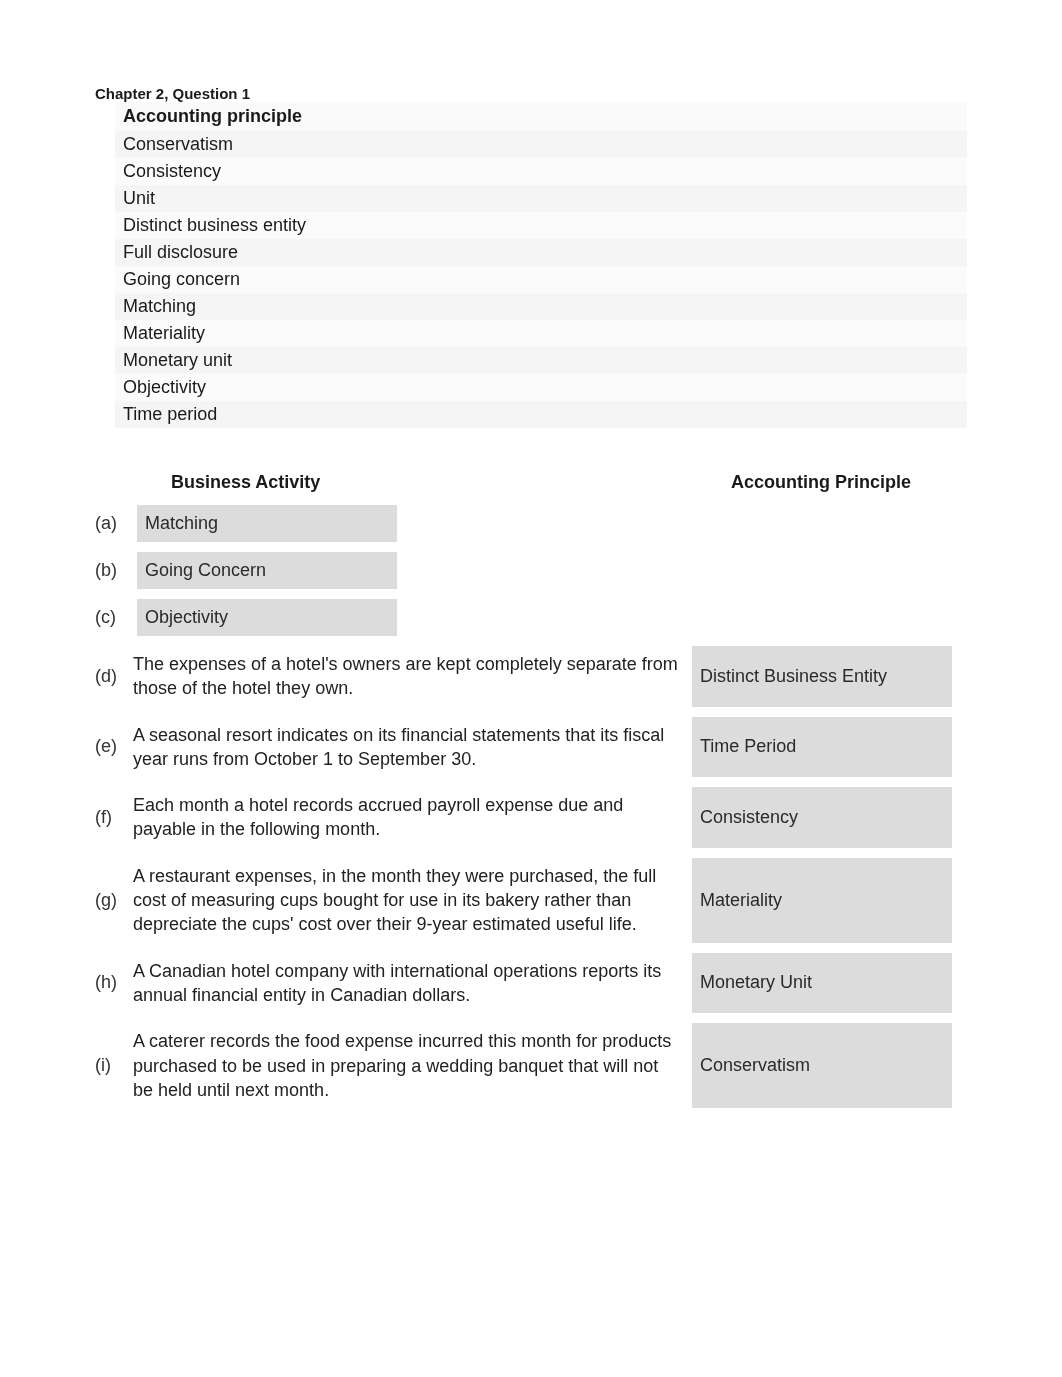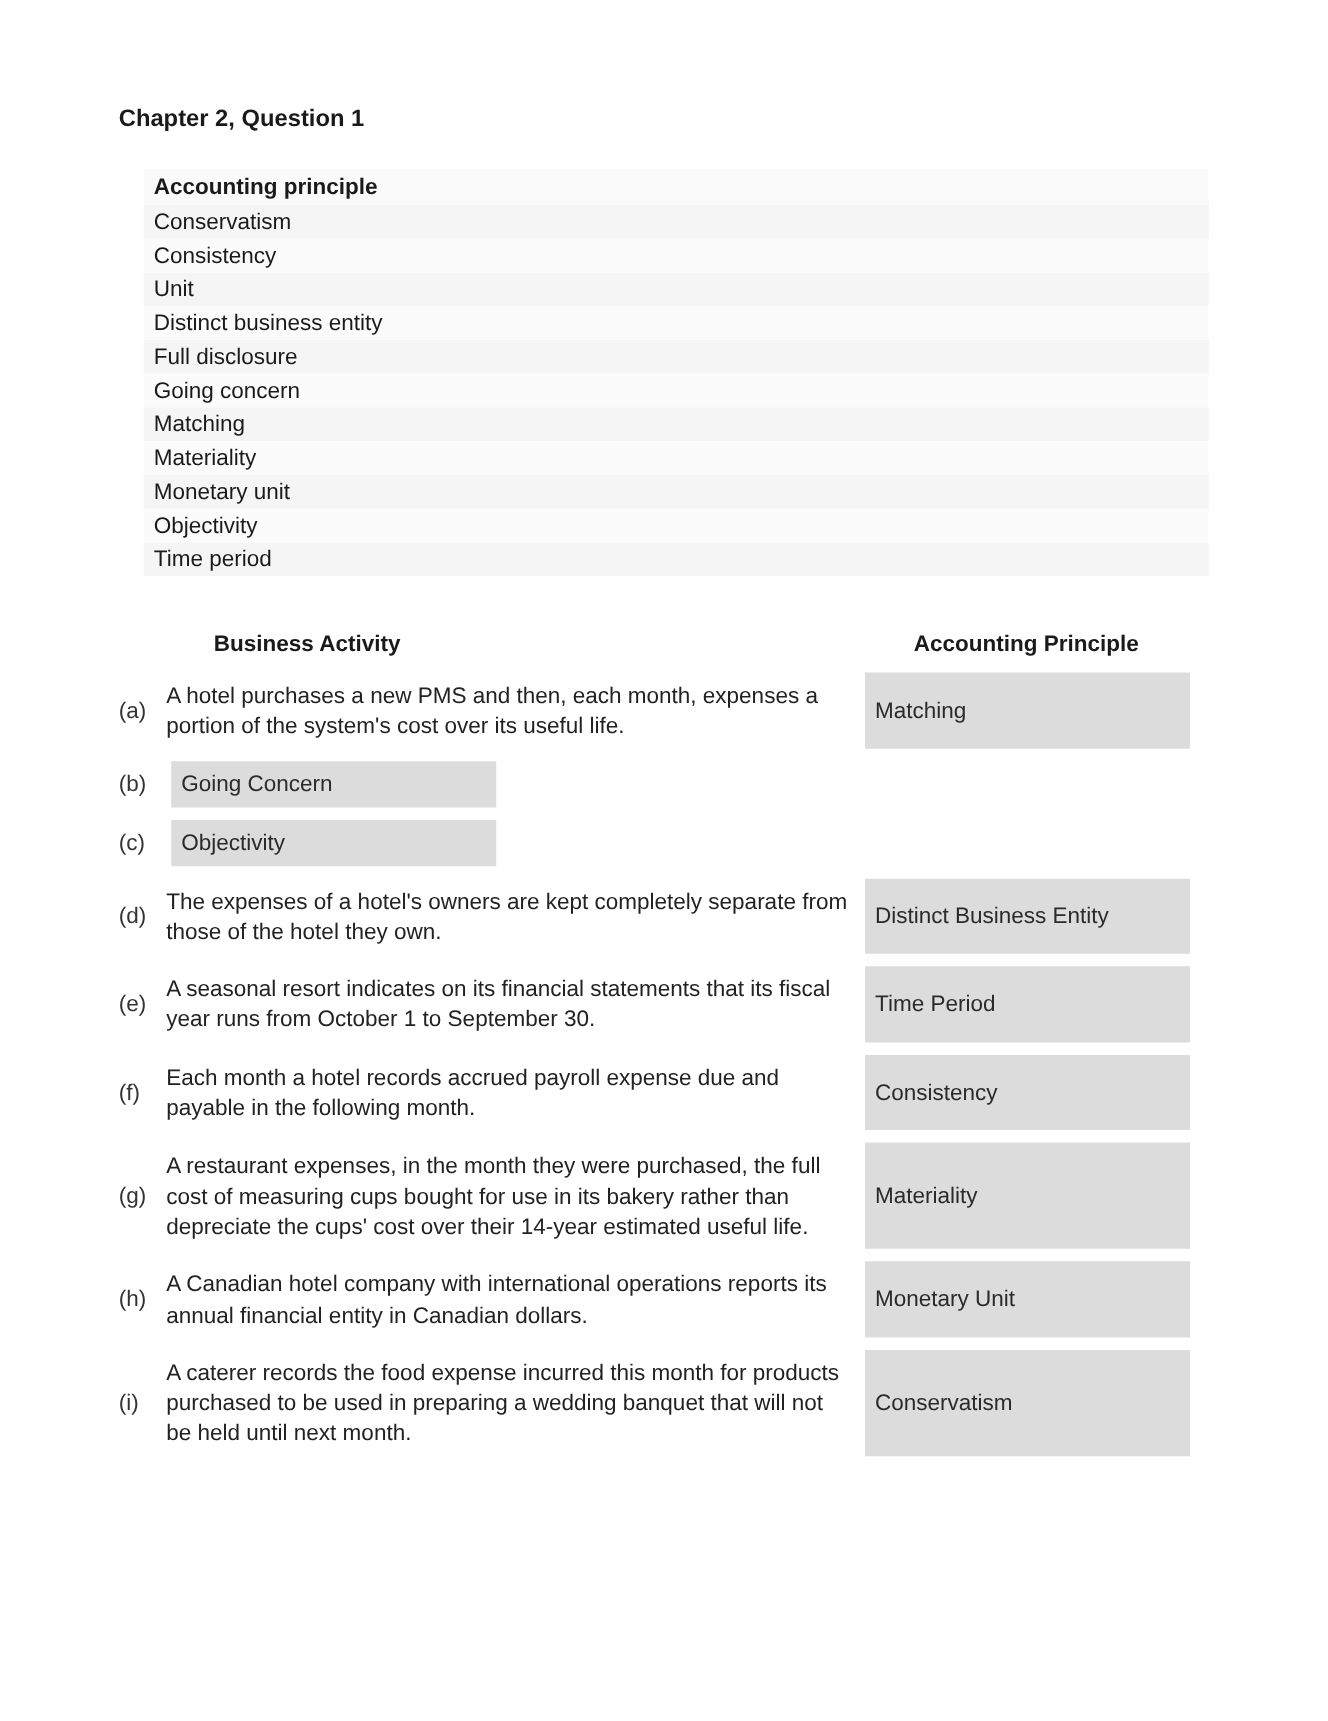--- a/index.html
+++ b/index.html
@@ -11,22 +11,21 @@
       font-family: 'Segoe UI', Arial, sans-serif;
       background: #ffffff;
       width: 1062px;
       height: 1377px;
       padding: 85px 95px;
       color: #1a1a1a;
       font-size: 18px;
     }
     .page-title {
       font-weight: bold;
-      font-size: 19px;
-      margin-bottom: 28px;
+      font-size: 15px;
     }
     .principles-section {
       margin-left: 20px;
       margin-bottom: 38px;
     }
     .principles-header {
       font-weight: bold;
       font-size: 18px;
       padding: 4px 8px;
       background: #fafafa;
@@ -121,21 +120,20 @@
 <div class="questions-section">
 
   <div class="question-header-row">
     <div class="q-label-spacer"></div>
     <div class="q-activity-header">Business Activity</div>
     <div class="q-principle-header">Accounting Principle</div>
   </div>
 
   <div class="question-row">
     <div class="q-label">(a)</div>
-    <div class="q-activity">A hotel purchases a new PMS and then, each month, expenses a portion of the system's cost over its useful life.</div>
     <div class="q-answer">Matching</div>
   </div>
 
   <div class="question-row">
     <div class="q-label">(b)</div>
     <div class="q-answer">Going Concern</div>
   </div>
 
   <div class="question-row">
     <div class="q-label">(c)</div>
@@ -155,21 +153,21 @@
   </div>
 
   <div class="question-row">
     <div class="q-label">(f)</div>
     <div class="q-activity">Each month a hotel records accrued payroll expense due and payable in the following month.</div>
     <div class="q-answer">Consistency</div>
   </div>
 
   <div class="question-row">
     <div class="q-label">(g)</div>
-    <div class="q-activity">A restaurant expenses, in the month they were purchased, the full cost of measuring cups bought for use in its bakery rather than depreciate the cups' cost over their 14-year estimated useful life.</div>
+    <div class="q-activity">A restaurant expenses, in the month they were purchased, the full cost of measuring cups bought for use in its bakery rather than depreciate the cups' cost over their 9-year estimated useful life.</div>
     <div class="q-answer">Materiality</div>
   </div>
 
   <div class="question-row">
     <div class="q-label">(h)</div>
     <div class="q-activity">A Canadian hotel company with international operations reports its annual financial entity in Canadian dollars.</div>
     <div class="q-answer">Monetary Unit</div>
   </div>
 
   <div class="question-row">

